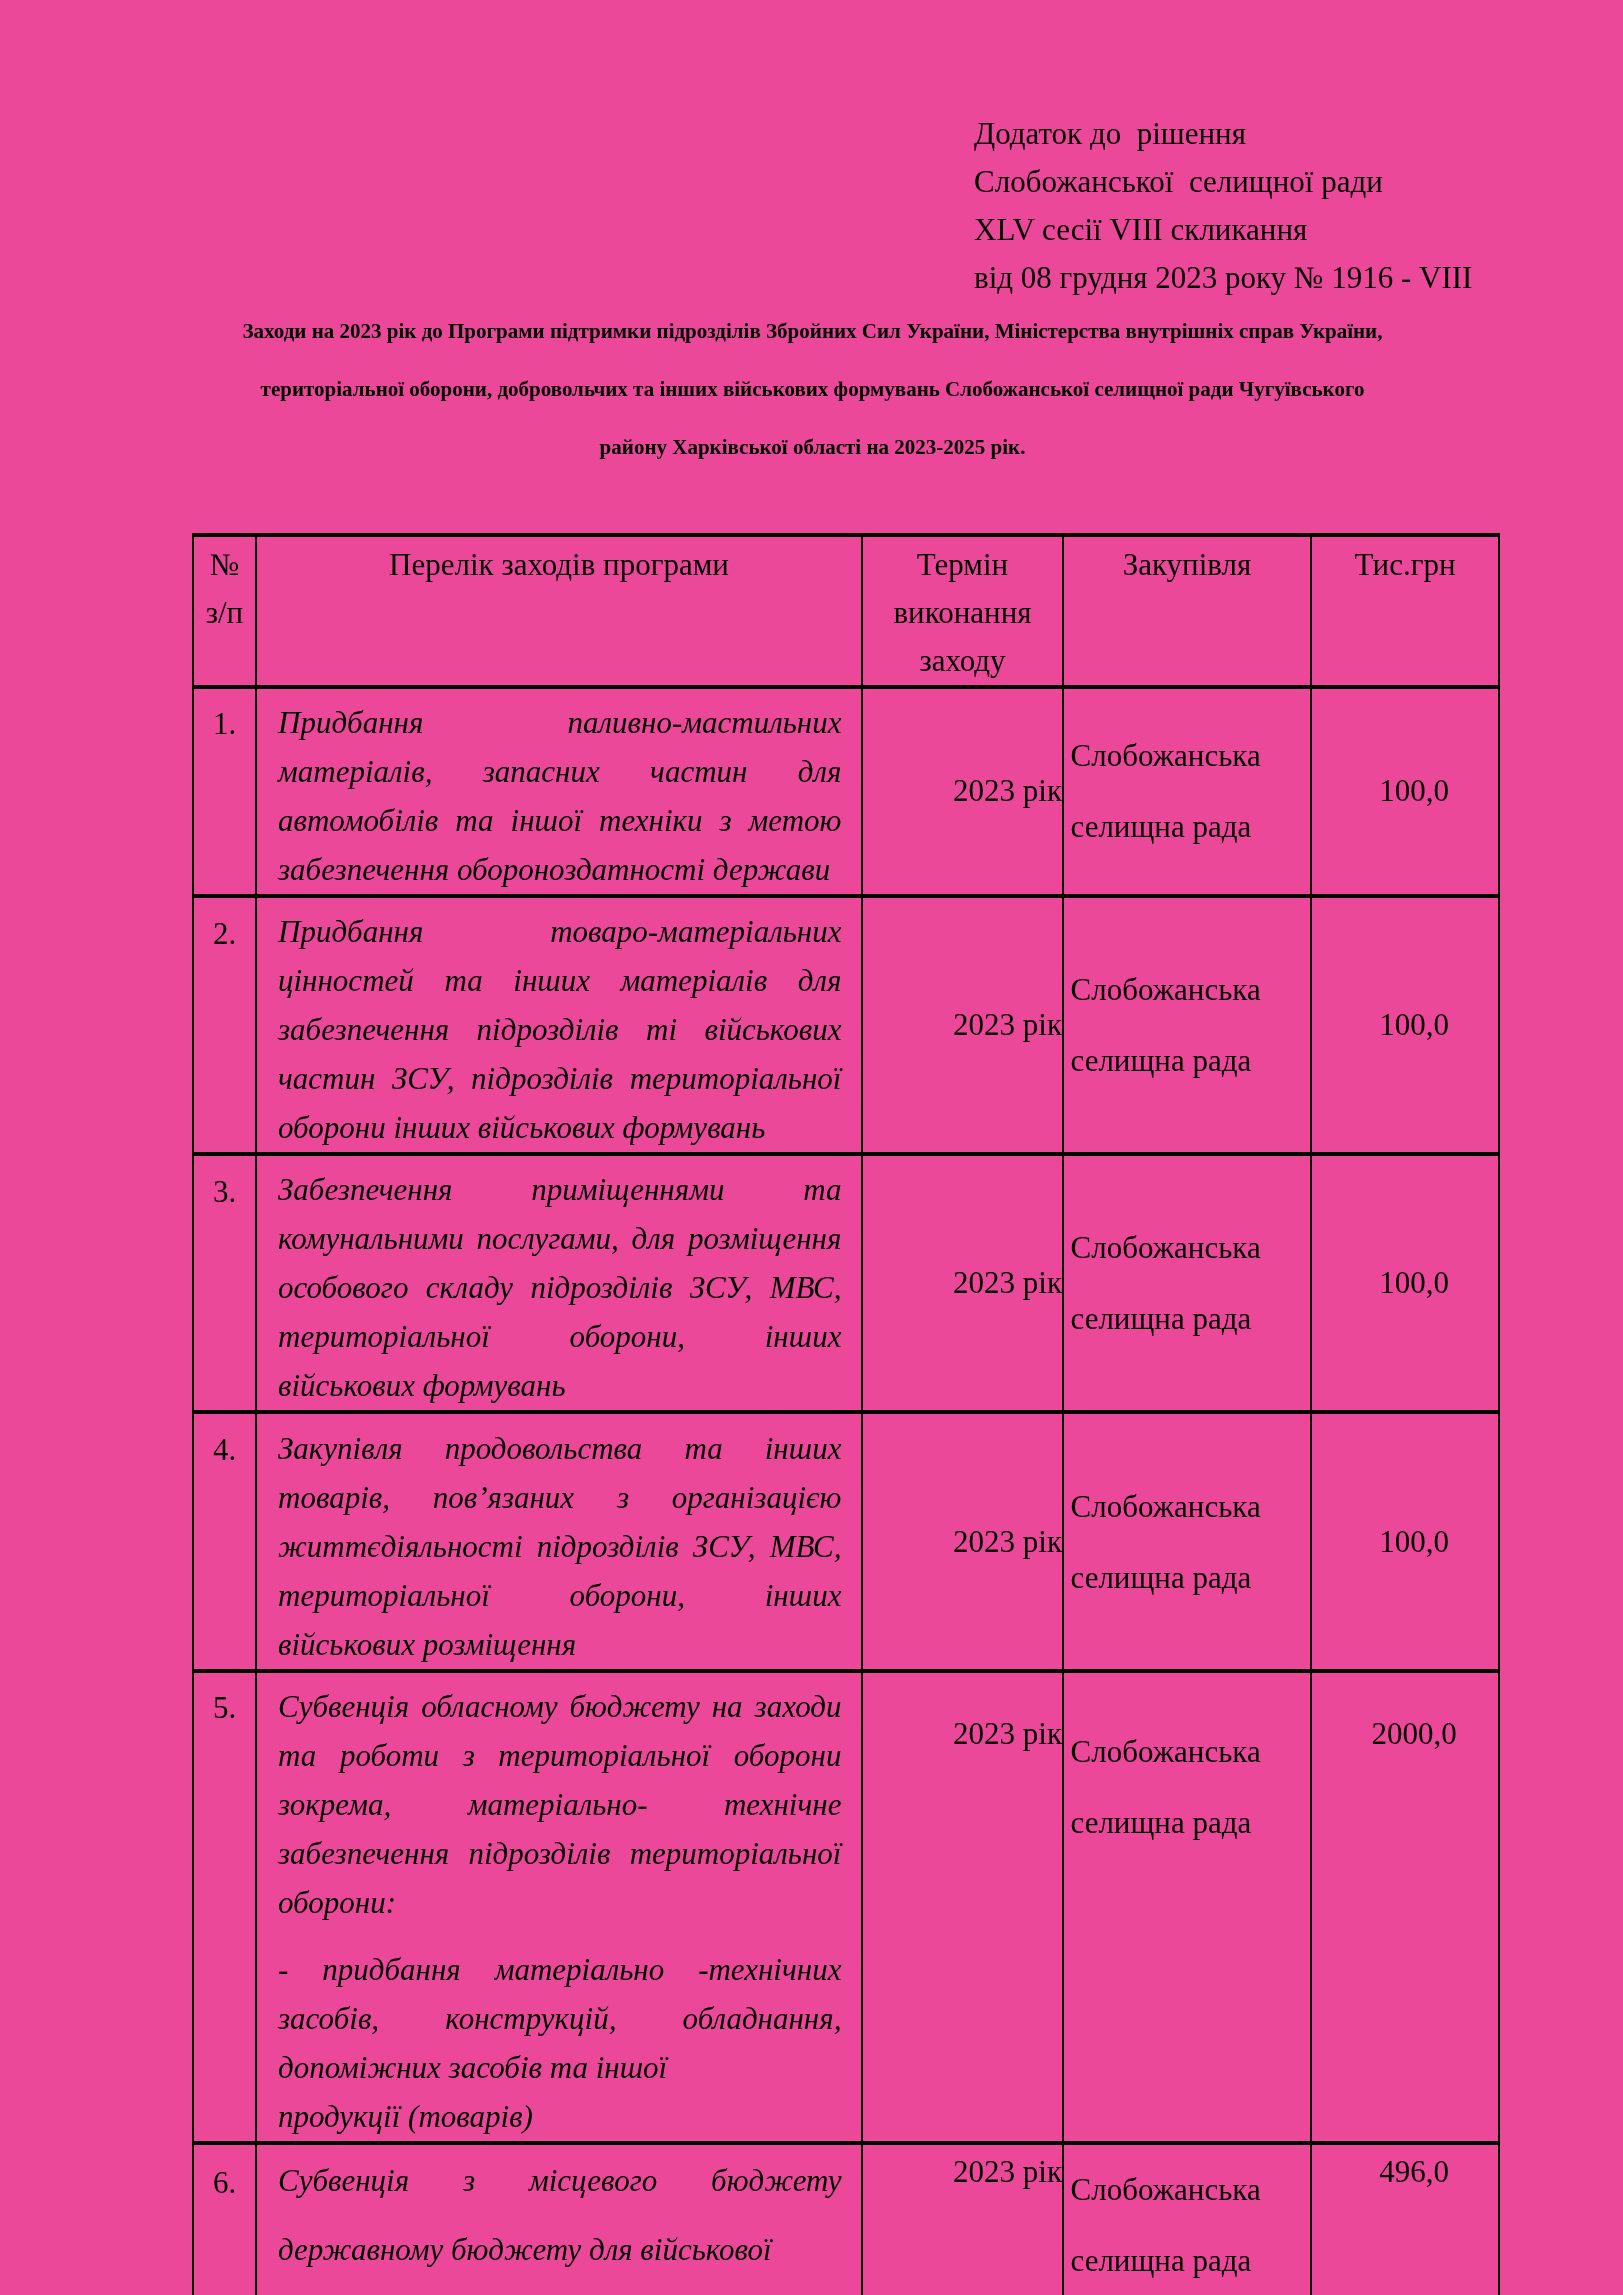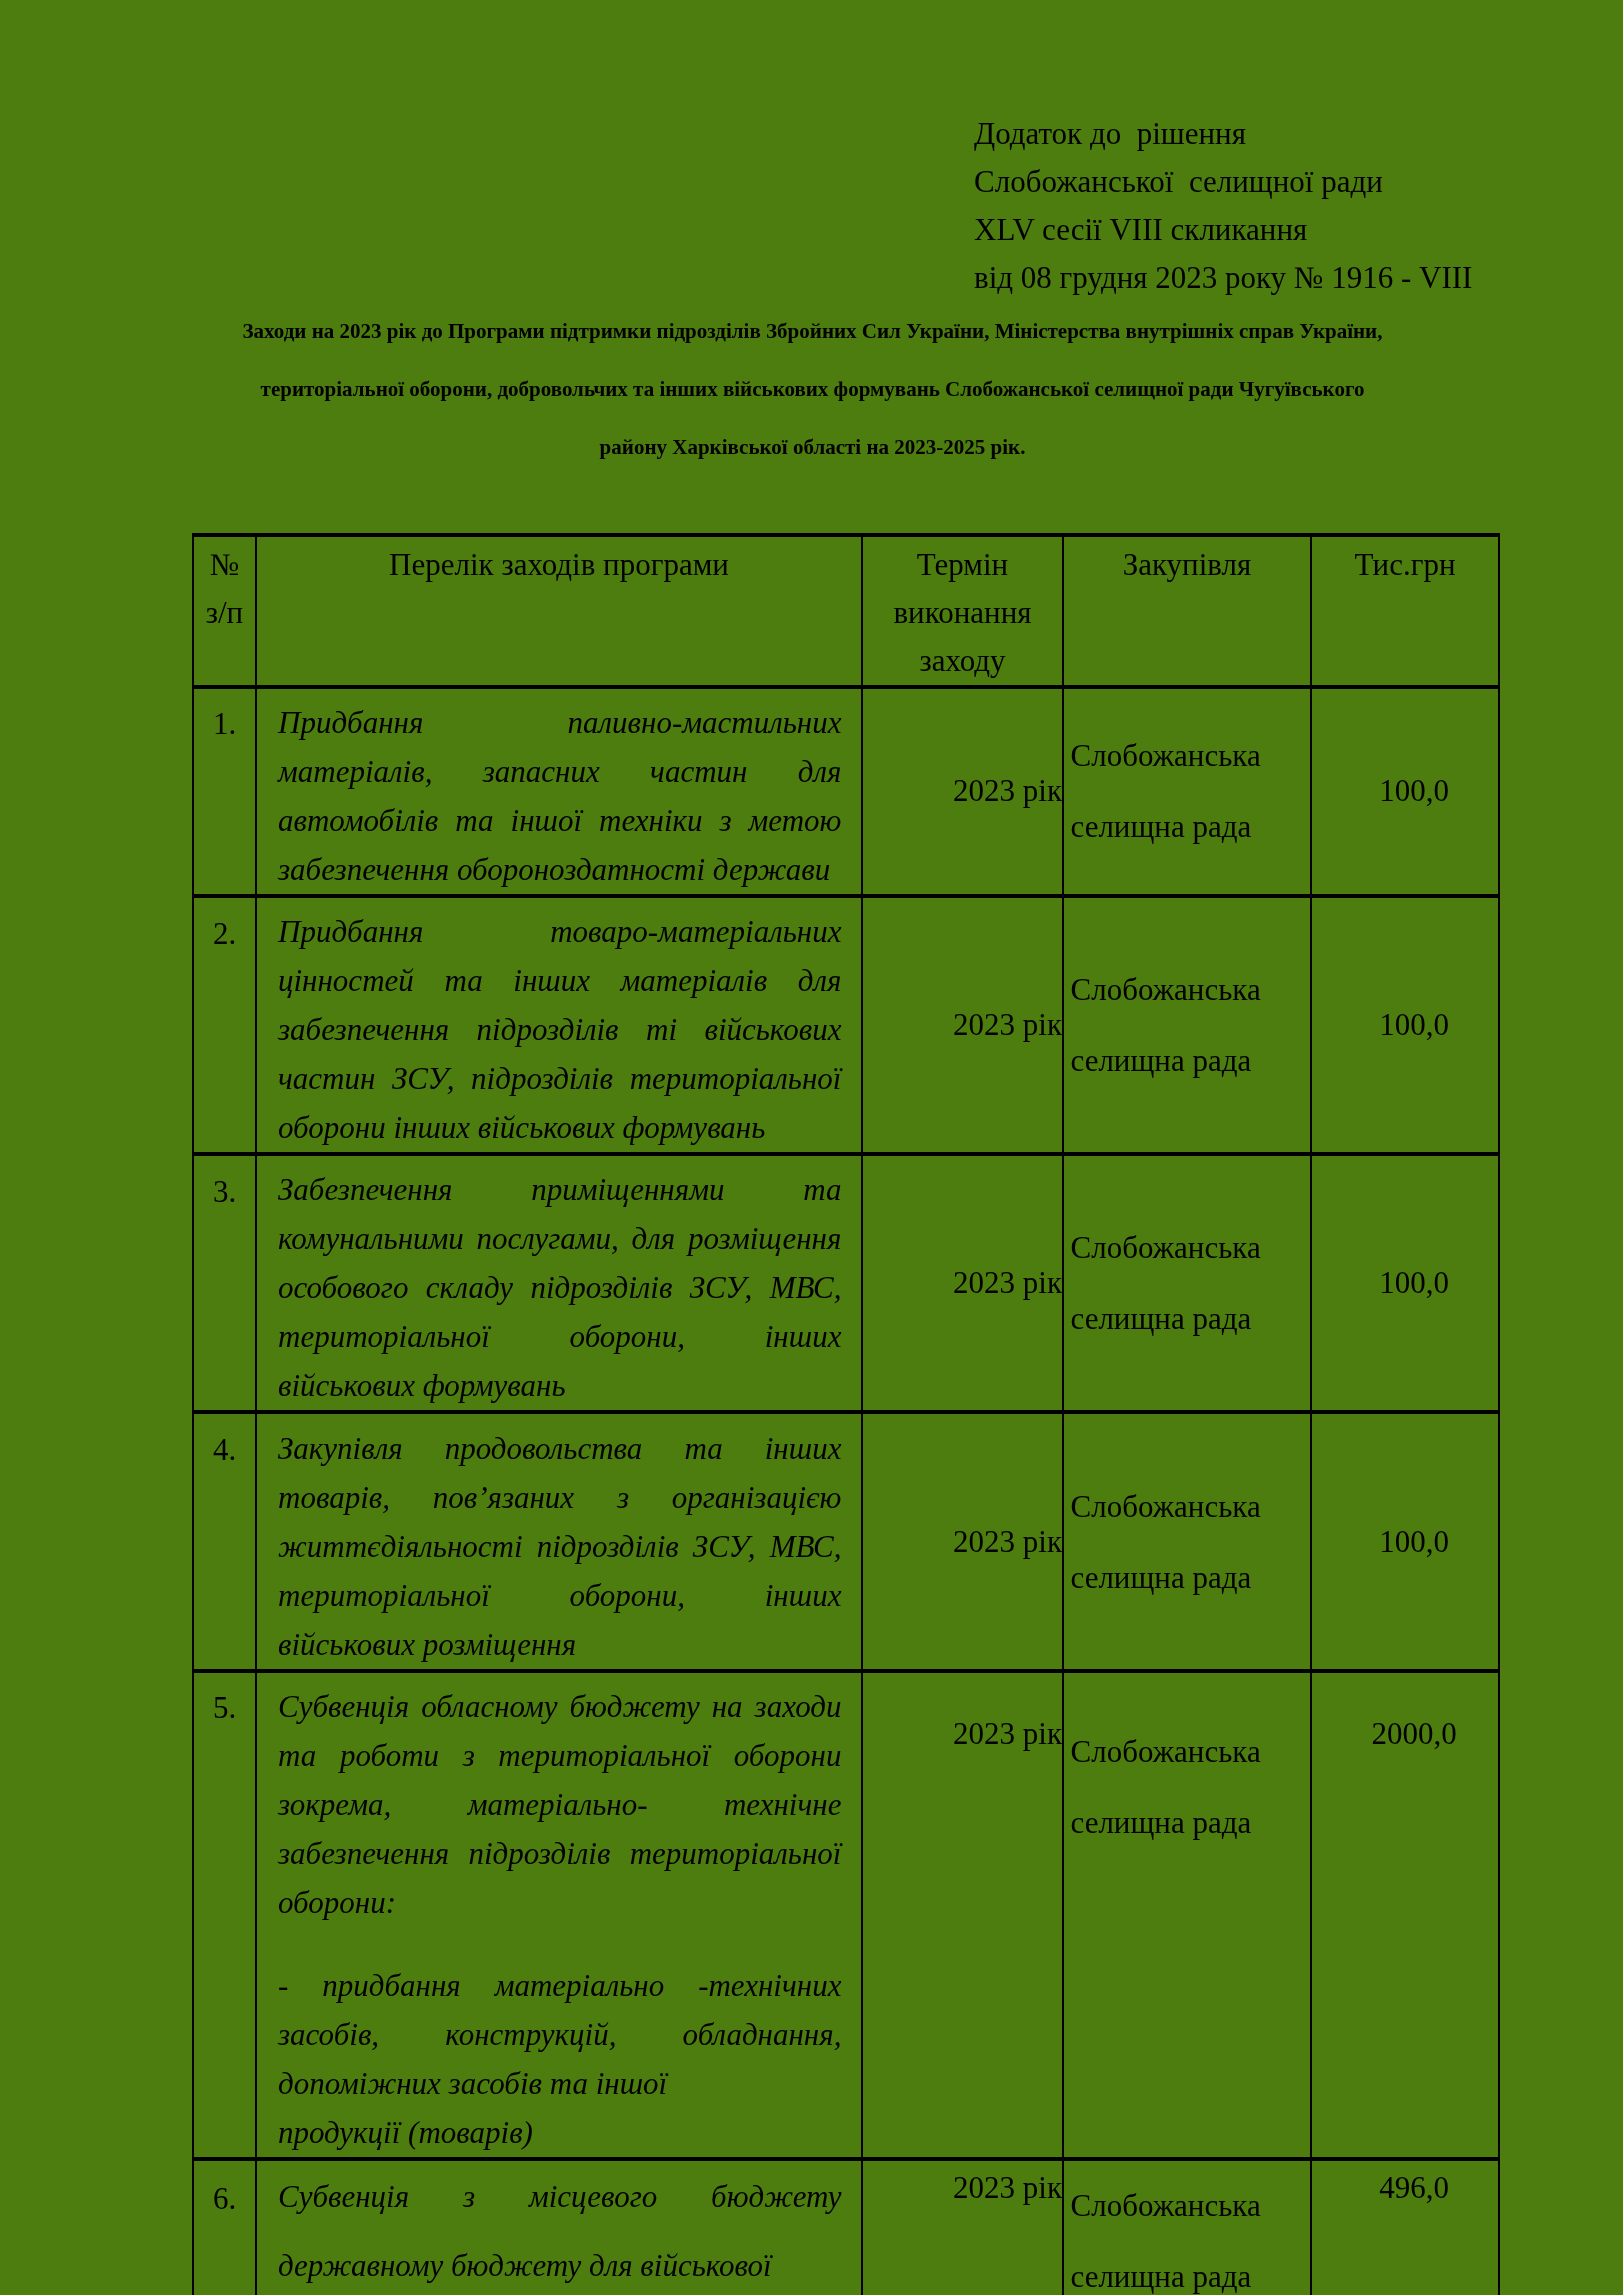--- a/index.html
+++ b/index.html
@@ -4,21 +4,21 @@
 <style>
   html, body {
     margin: 0;
     padding: 0;
     background: #ffffff;
   }
   .page {
     position: relative;
     width: 1623px;
     height: 2295px;
-    background: #4d7c0f;
+    background: #ec4899;
     color: #000000;
     font-family: "Liberation Serif", "DejaVu Serif", serif;
     overflow: hidden;
   }
 
   
   .corner-note {
     position: absolute;
     left: 974px;
     top: 110px;
@@ -78,21 +78,21 @@
     text-align: justify;
     vertical-align: top;
     padding: 9.2px 19.6px 0 21px;
     line-height: 49px;
   }
   td.prog p {
     margin: 0;
     white-space: pre-line;
     font-style: italic;
   }
-  td.prog p + p { margin-top: 34px; }
+  td.prog p + p { margin-top: 18px; }
 
   td.term {
     text-align: right;
     vertical-align: middle;
     white-space: nowrap;
   }
   td.exec {
     text-align: left;
     vertical-align: middle;
     line-height: 71px;

